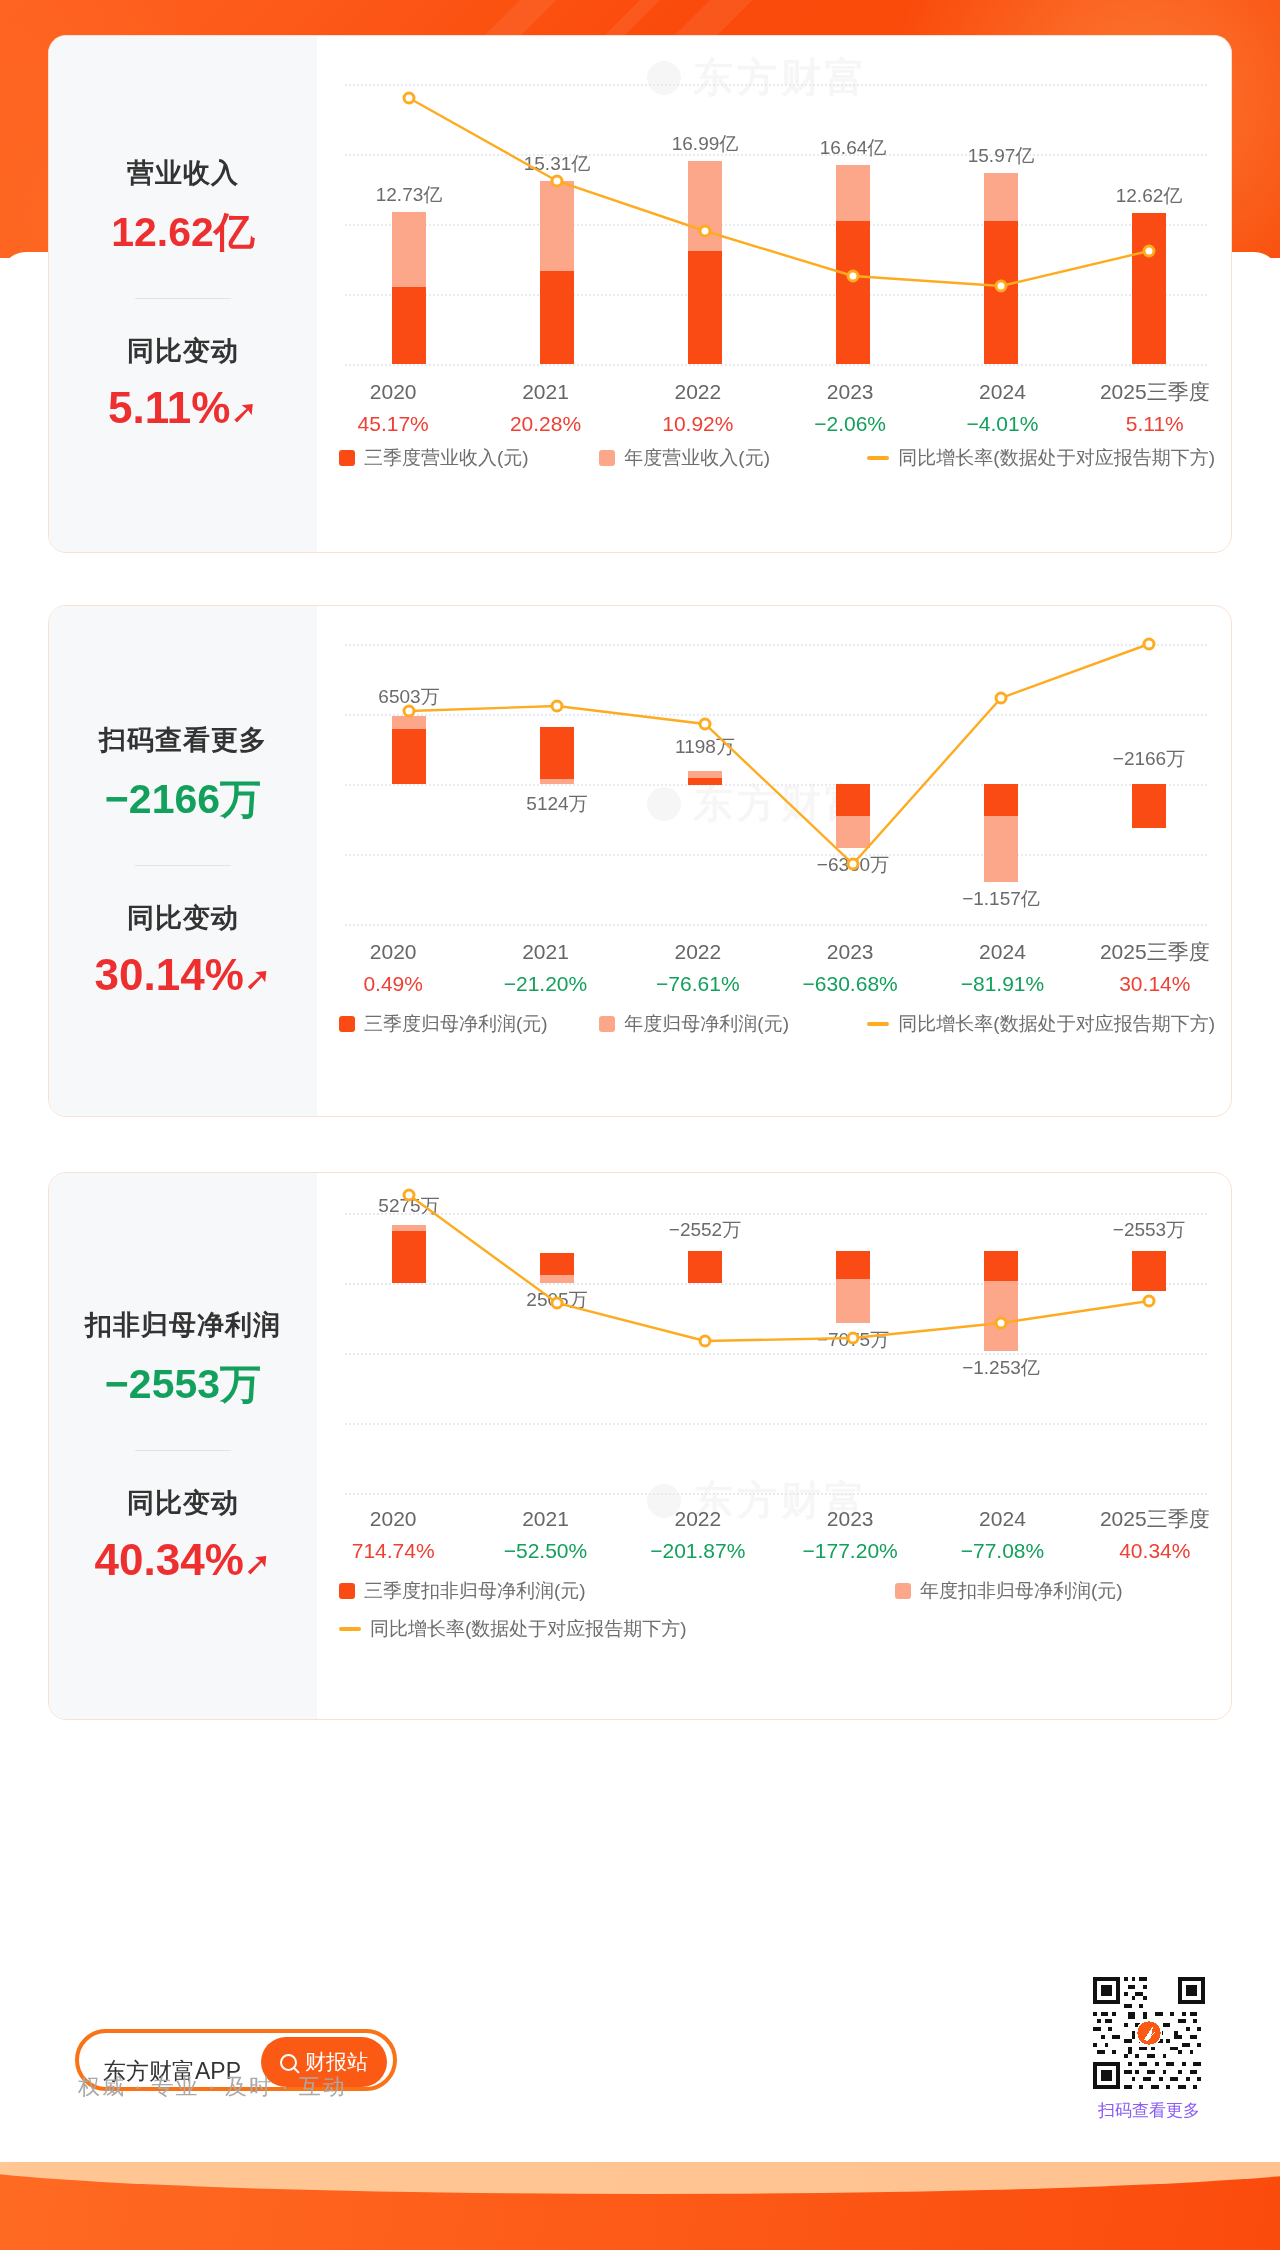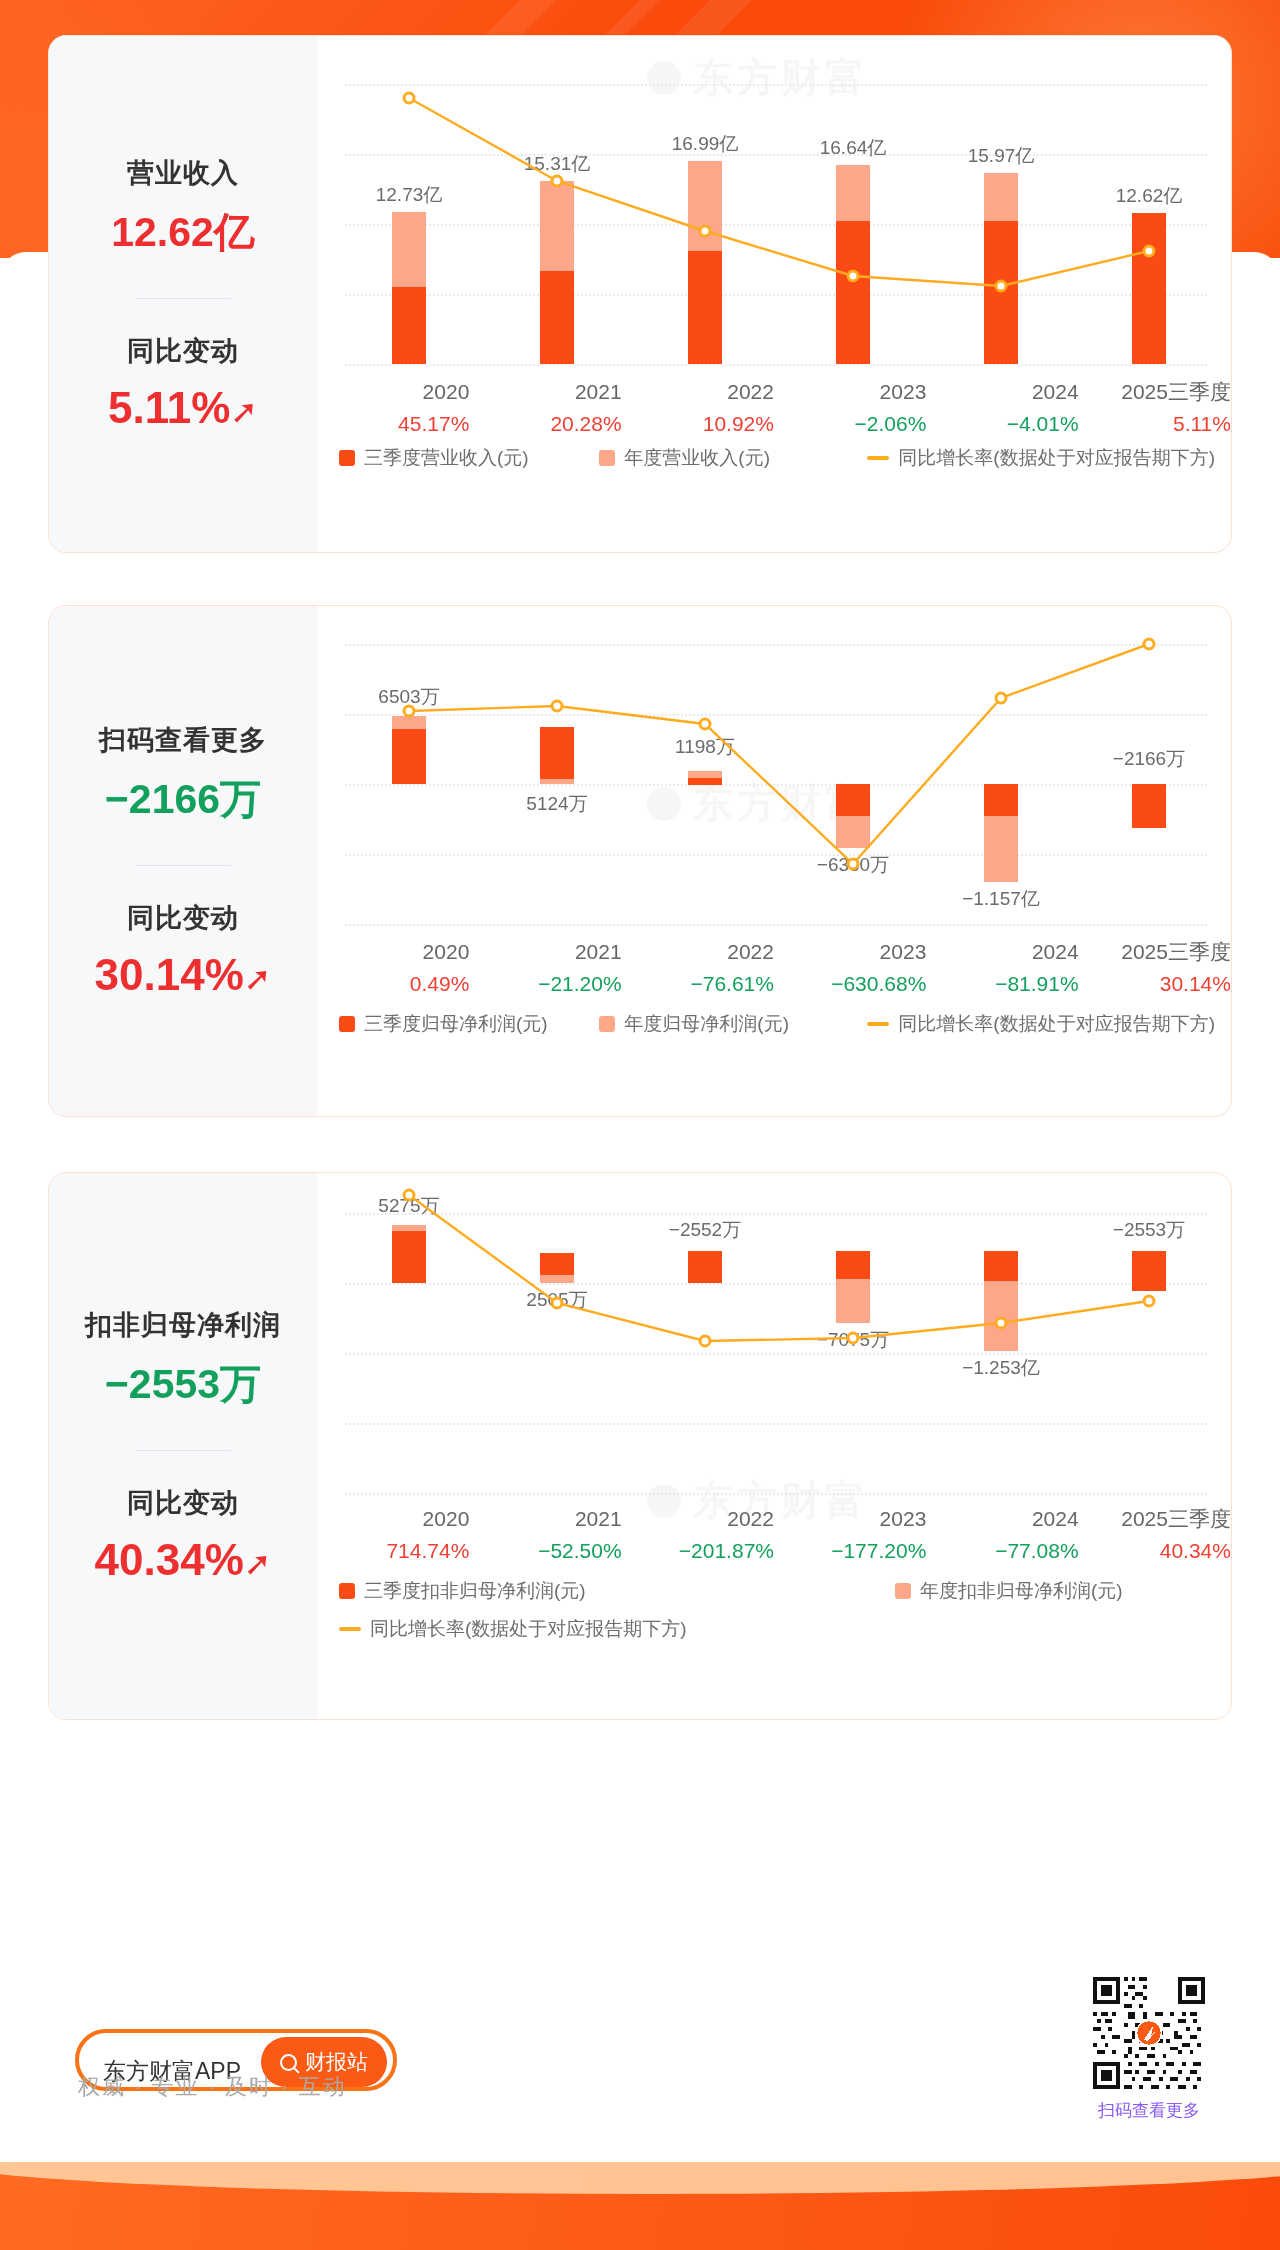--- a/index.html
+++ b/index.html
@@ -154,21 +154,21 @@
     text-align:center;
   }
 
   .xaxis {
     position:absolute;
     left:0; right:0;
     display:flex;
   }
   .xtick {
     flex:1;
-    text-align:right;
+    text-align:center;
   }
   .xtick .yr {
     font-size:21px;
     color:#666;
     display:block;
     line-height:1.5;
   }
   .xtick .pct {
     font-size:21px;
     display:block;

